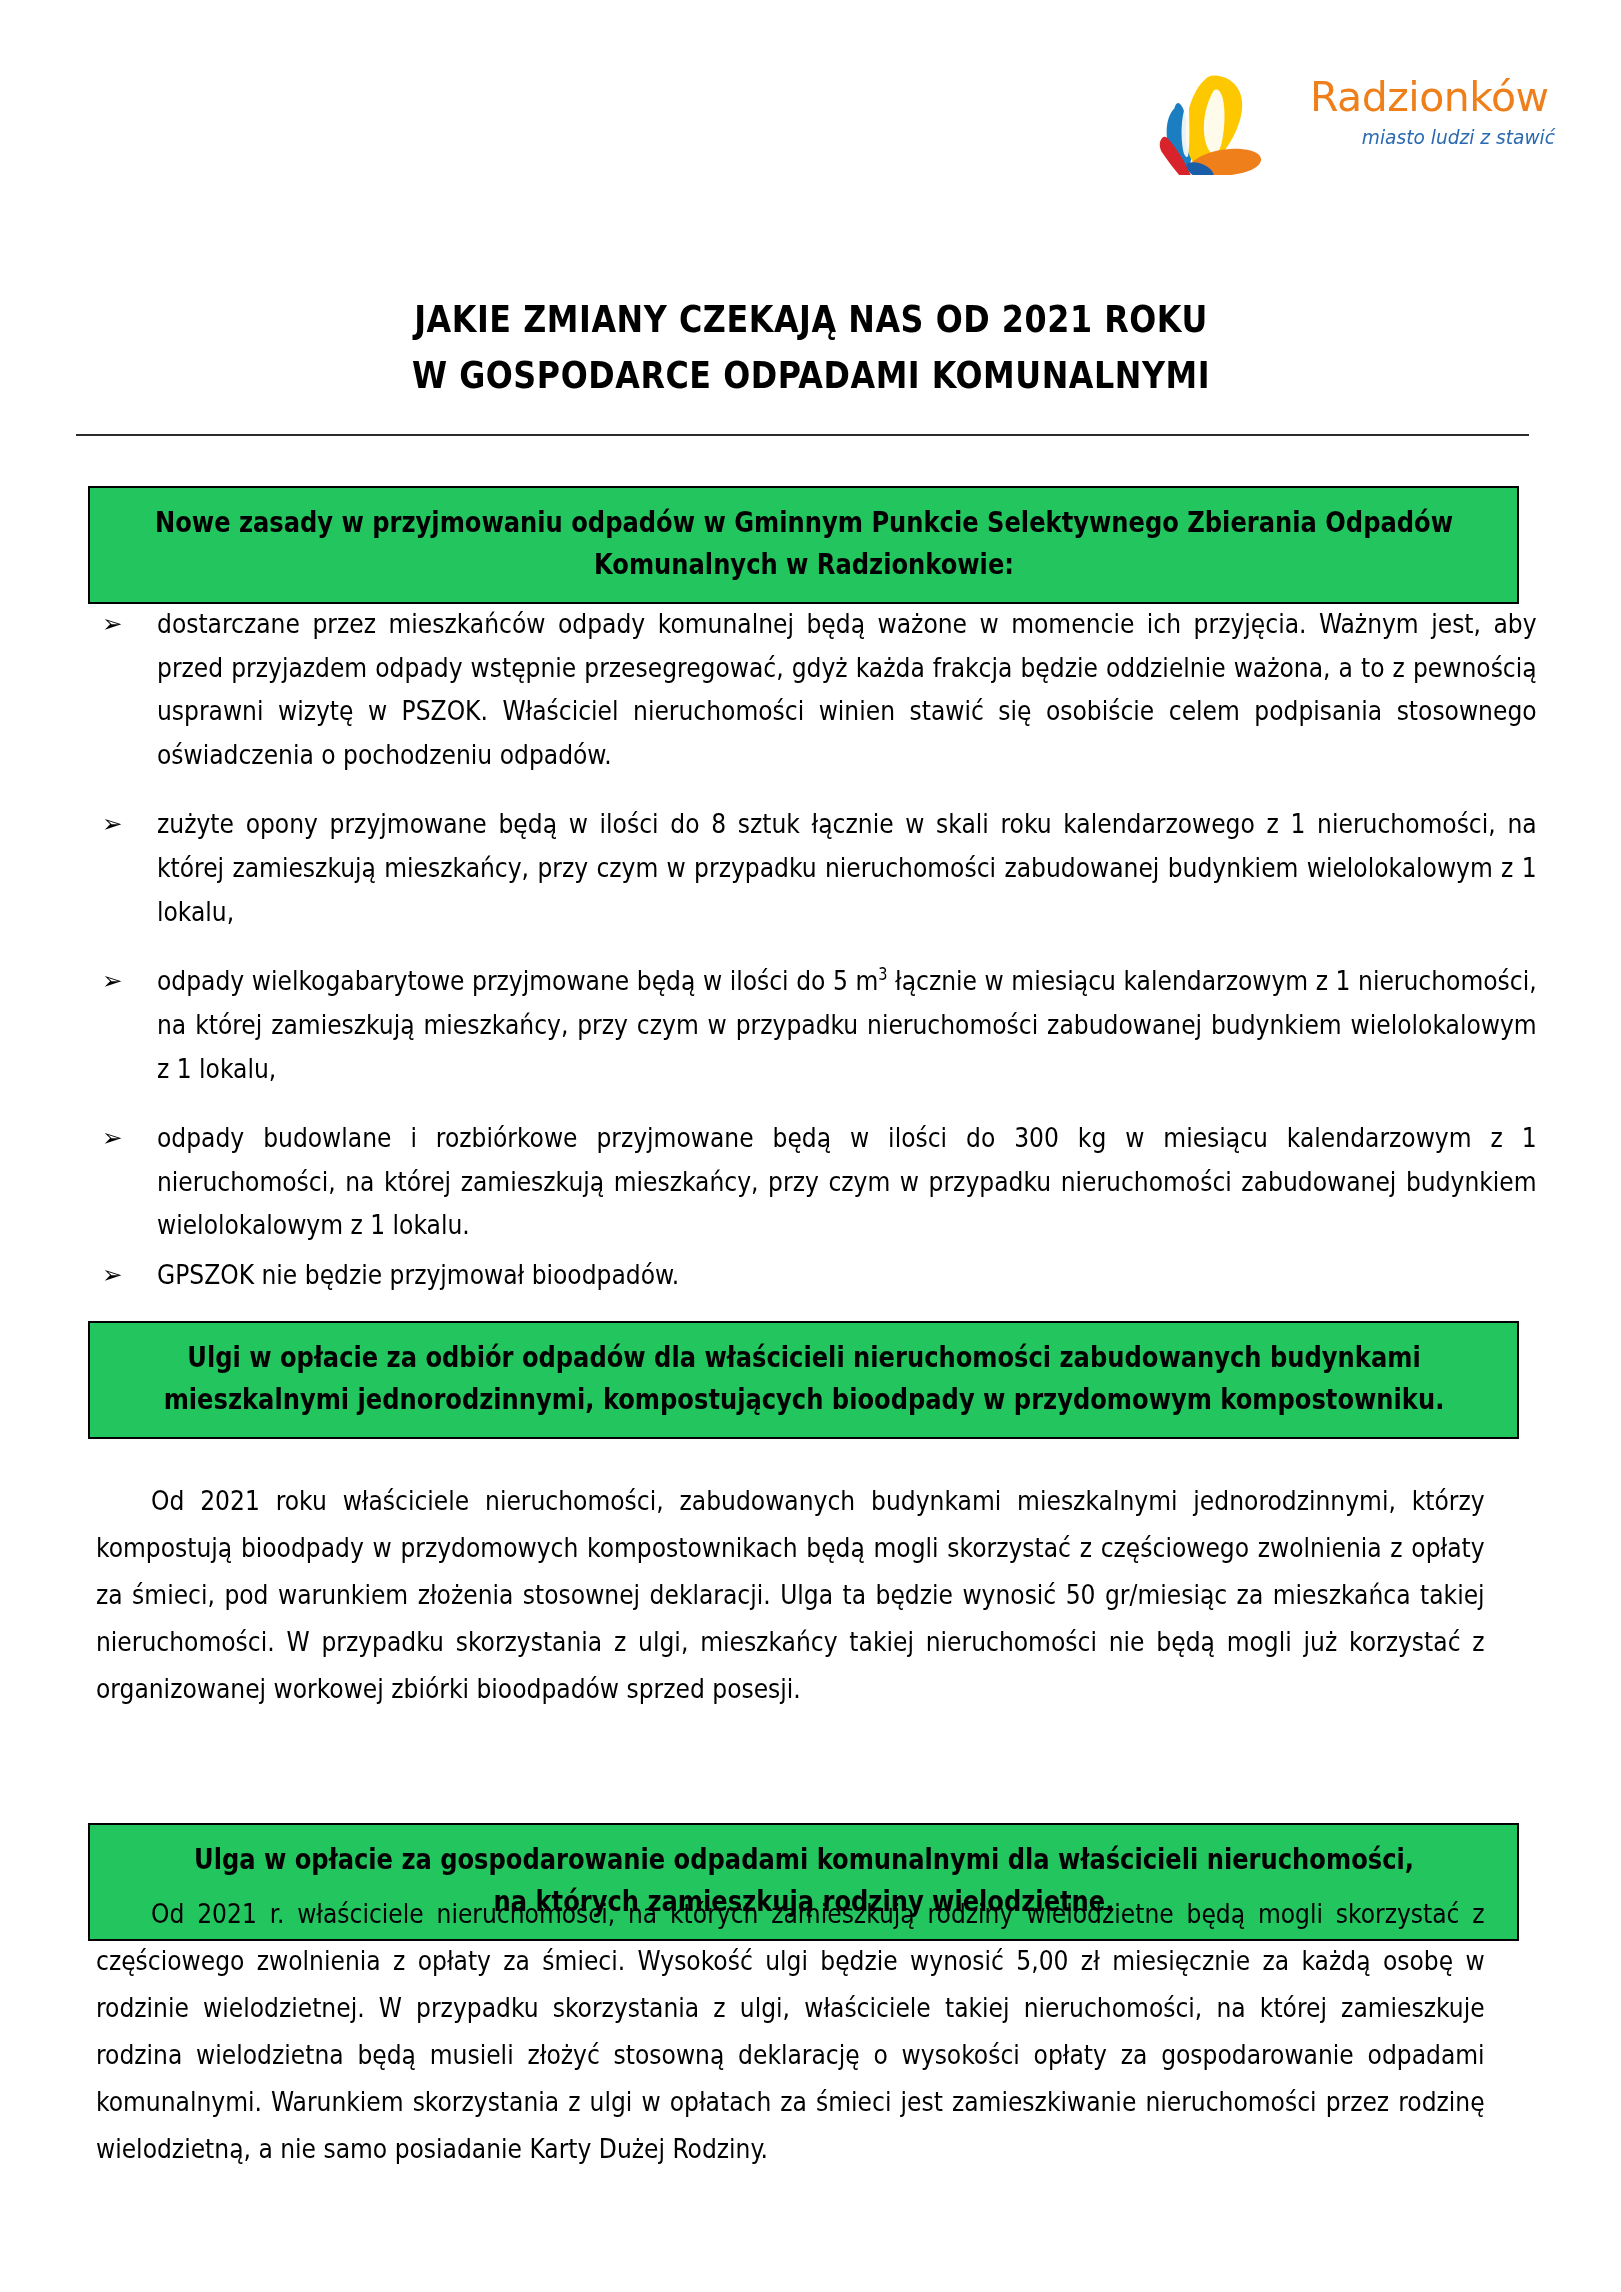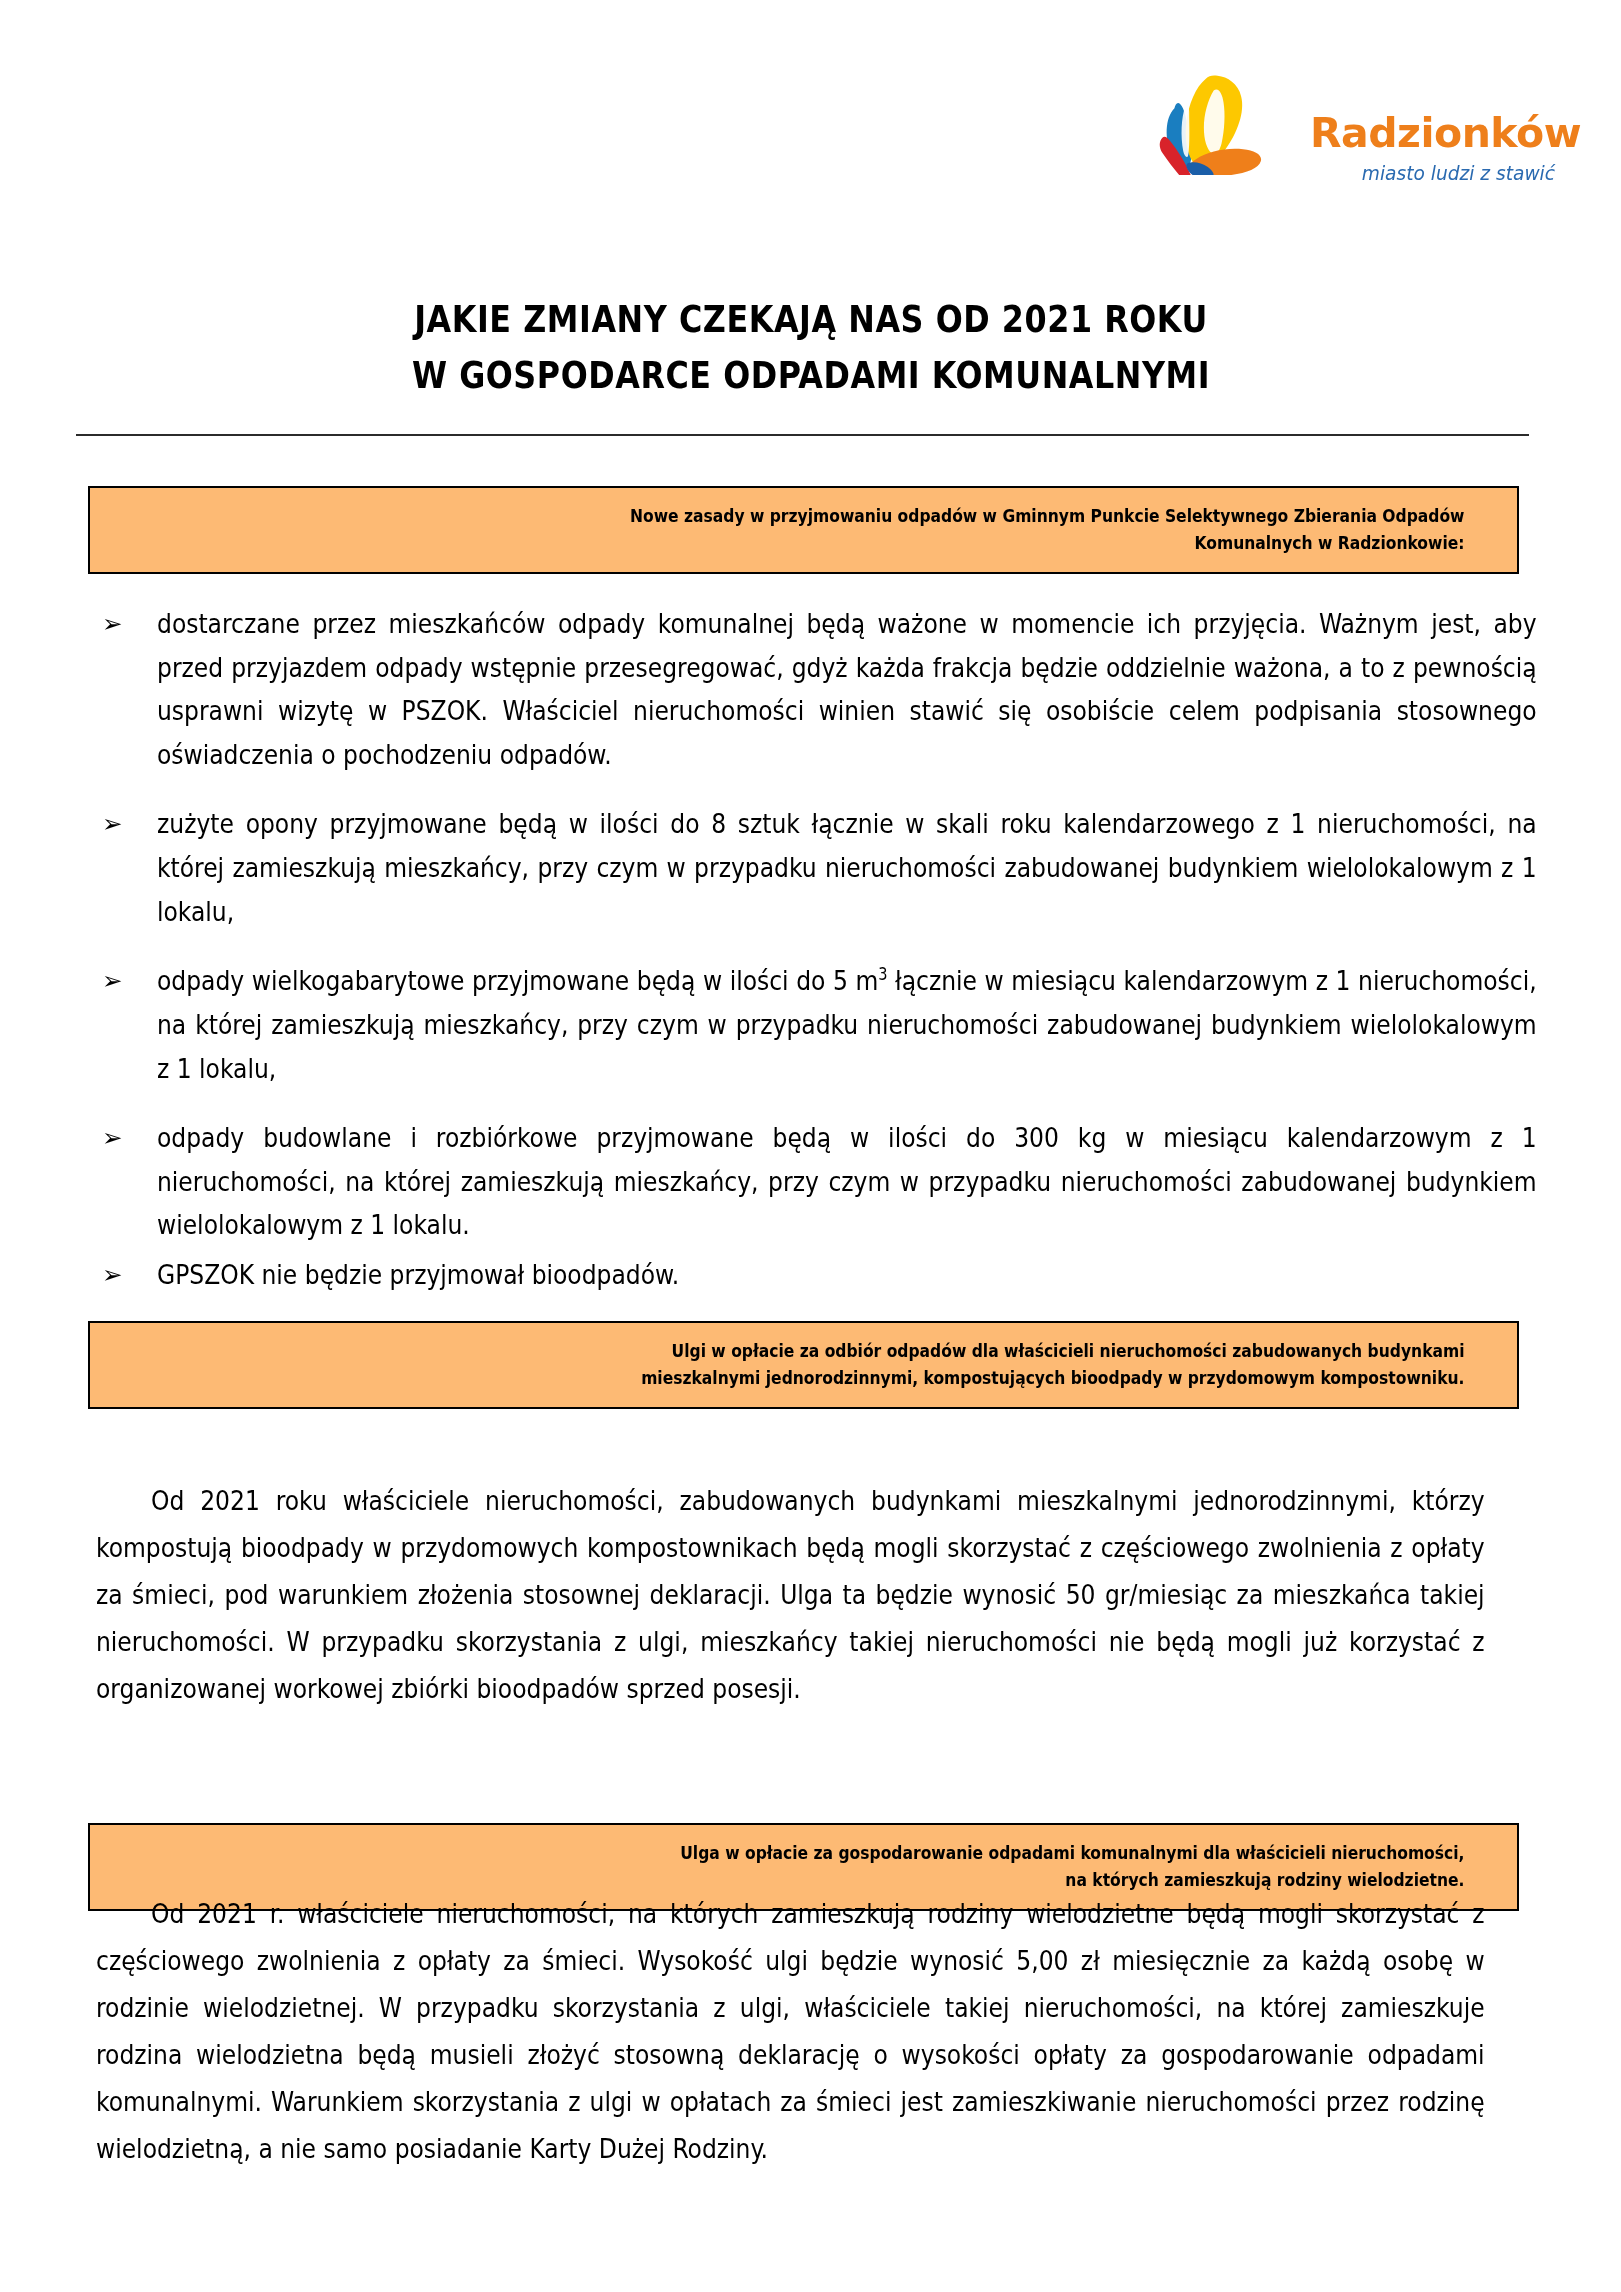--- a/index.html
+++ b/index.html
@@ -37,27 +37,26 @@
     height: 118px;
   }
   .logo-wordmark {
     position: absolute;
     left: 165px;
     top: 19.6px;
     width: 245px;
   }
   .logo-name {
     font-family: "DejaVu Sans", sans-serif;
-    font-weight: bold;
+    font-weight: normal;
     font-size: 41px;
     color: #ee7f1b;
     letter-spacing: -0.5px;
     line-height: 1;
     white-space: nowrap;
-    margin-top: 36px;
   }
   .logo-tagline {
     font-family: "DejaVu Sans", sans-serif;
     font-style: italic;
     font-size: 18.6px;
     color: #2a6ab0;
     line-height: 1;
     margin-top: 11.8px;
     text-align: right;
     white-space: nowrap;
@@ -96,25 +95,25 @@
     line-height: 1.62;
   }
 
   
   .callout {
     position: absolute;
     left: 88px;
     width: 1431px;
     box-sizing: border-box;
     border: 2.5px solid #000000;
-    background: #fdba74;
+    background: #22c55e;
     padding: 13.7px 25.5px 15.7px 25.5px;
-    text-align: right;
+    text-align: center;
     font-weight: bold;
-    font-size: 18px;
+    font-size: 28px;
     line-height: 1.52;
     font-family: "DejaVu Sans Condensed", "Liberation Sans Narrow", "Liberation Sans", sans-serif;
   }
   .callout .cline { display: block; transform: scaleX(0.96); transform-origin: 50% 50%; }
 
   #callout-1 { top: 486px; }
   #callout-2 { top: 1321px; }
   #callout-3 { top: 1823px; }
 
   

